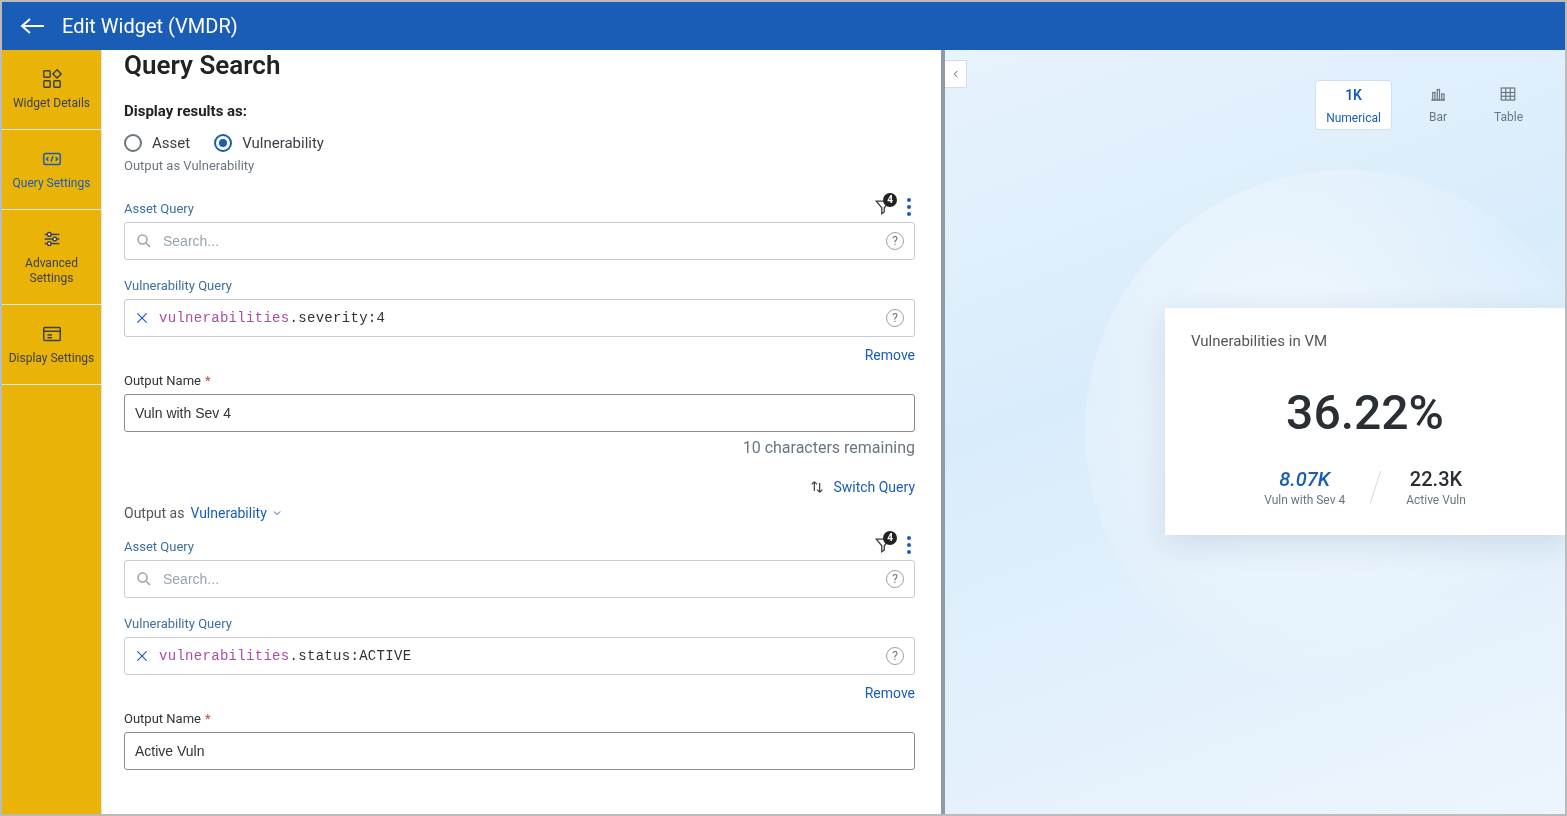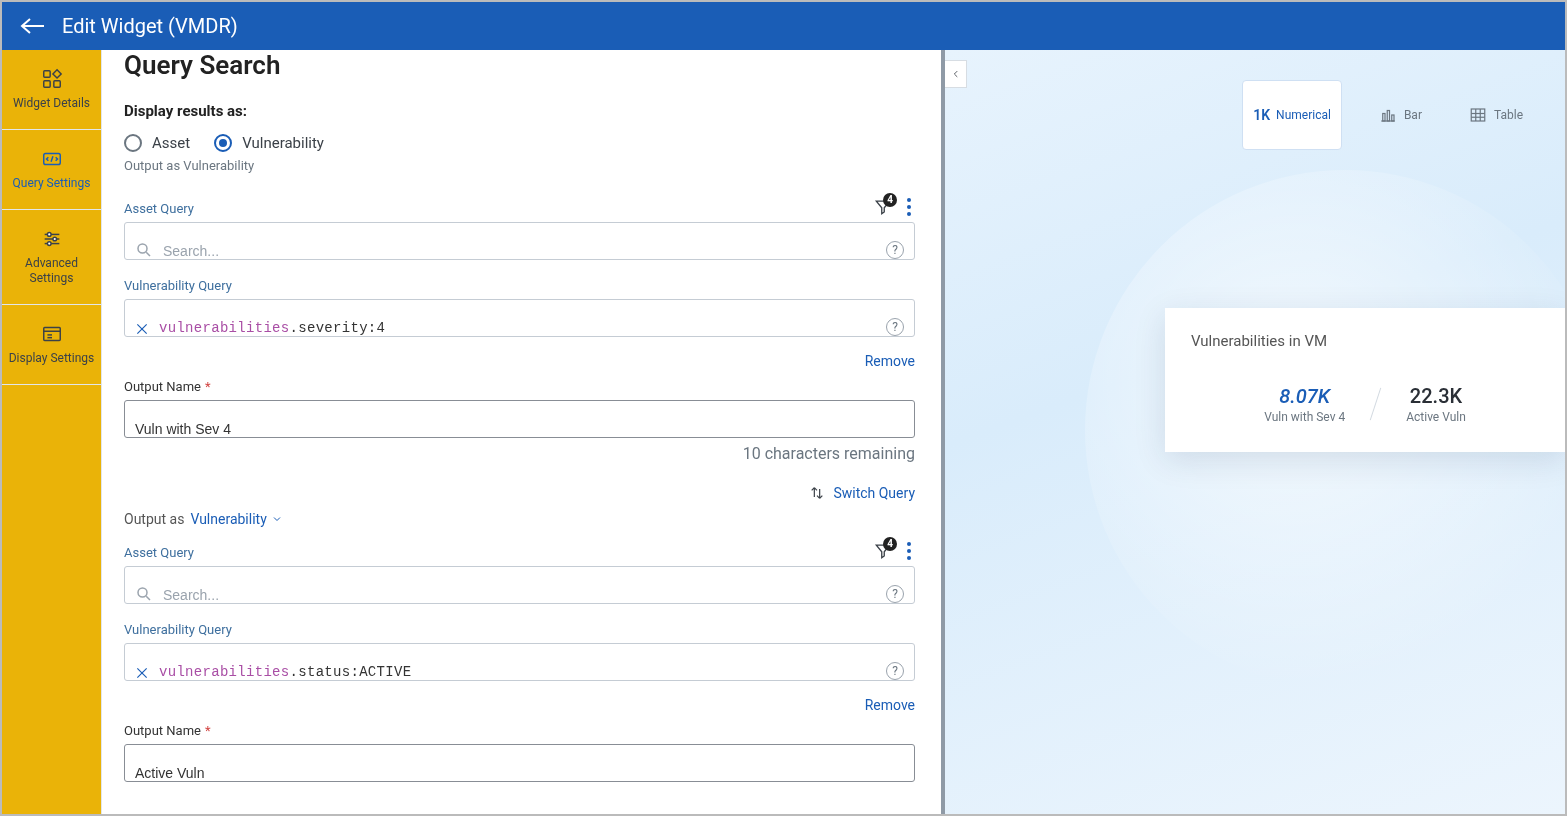--- a/index.html
+++ b/index.html
@@ -102,21 +102,21 @@
     display: flex; align-items: center; justify-content: center;
   }
   .kebab { display: flex; flex-direction: column; gap: 3px; padding: 2px 4px; }
   .kebab span { width: 4px; height: 4px; background: #1a5db6; border-radius: 50%; }
 
   .input-box {
     border: 1px solid #c5ccd4;
     border-radius: 3px;
     height: 38px;
     display: flex;
-    align-items: flex-end;
+    align-items: center;
     padding: 0 10px;
     gap: 10px;
     background: #fff;
   }
   .input-box.editable { border-color: #888d95; }
   .input-box input {
     border: none; outline: none; flex: 1; font-size: 14px; color: #333;
     background: transparent;
   }
   .input-box input::placeholder { color: #9aa3ad; }
@@ -127,21 +127,21 @@
   .code .tok-ns { color: #a94ea5; }
   .code .tok-attr { color: #333; }
   .code .tok-val { color: #333; }
 
   .help-circle {
     width: 18px; height: 18px; border: 1px solid #9aa3ad; border-radius: 50%;
     display: flex; align-items: center; justify-content: center;
     font-size: 12px; color: #6b7680;
   }
 
-  .row-right { display: flex; justify-content: flex-end; margin-top: 16px; }
+  .row-right { display: flex; justify-content: flex-end; margin-top: 10px; }
   .link-btn { color: #1a5db6; font-size: 14px; cursor: pointer; display: inline-flex; align-items: center; gap: 8px; }
   .hint-right { color: #6b7680; font-size: 16px; text-align: right; margin-top: 6px; }
 
   .switch-row { display: flex; justify-content: flex-end; margin: 22px 0 10px; }
   .output-as-row { display: flex; align-items: center; gap: 6px; font-size: 14px; margin-bottom: 6px; }
   .output-as-row .lbl { color: #555; }
   .output-as-row .val { color: #1a5db6; display: inline-flex; align-items: center; gap: 4px; cursor: pointer; }
 
   
   .preview {
@@ -164,23 +164,23 @@
     border-left: none;
     display: flex; align-items: center; justify-content: center;
     cursor: pointer;
   }
 
   .view-switch {
     position: absolute; top: 30px; right: 32px;
     display: flex; gap: 26px;
   }
   .view-opt {
-    display: flex; flex-direction: row; align-items: center; gap: 6px;
+    display: flex; flex-direction: column; align-items: center; gap: 6px;
     font-size: 12px; color: #6b7680; cursor: pointer;
-    padding: 24px 10px;
+    padding: 4px 10px;
   }
   .view-opt.active { background: #fff; border: 1px solid #cfe0f3; border-radius: 4px; color: #1a5db6; }
   .view-opt .ic { height: 20px; display: flex; align-items: center; justify-content: center; font-size: 14px; font-weight: 600; }
 
   .preview-card {
     position: absolute; top: 258px; right: 0;
     width: 400px; 
     background: #fff;
     box-shadow: 0 8px 30px rgba(10,40,80,0.12);
     padding: 24px 26px 28px;
@@ -446,20 +446,21 @@
               <line x1="9" y1="4" x2="9" y2="20"></line>
               <line x1="15" y1="4" x2="15" y2="20"></line>
             </svg>
         </span>
         <span>Table</span>
       </div>
     </div>
 
     <div class="preview-card">
       <div class="card-title">Vulnerabilities in VM</div>
+      <div class="big-pct">36.22%</div>
       <div class="metrics">
         <div class="metric left">
           <div class="num">8.07K</div>
           <div class="lbl">Vuln with Sev 4</div>
         </div>
         <div class="divider"></div>
         <div class="metric">
           <div class="num">22.3K</div>
           <div class="lbl">Active Vuln</div>
         </div>

